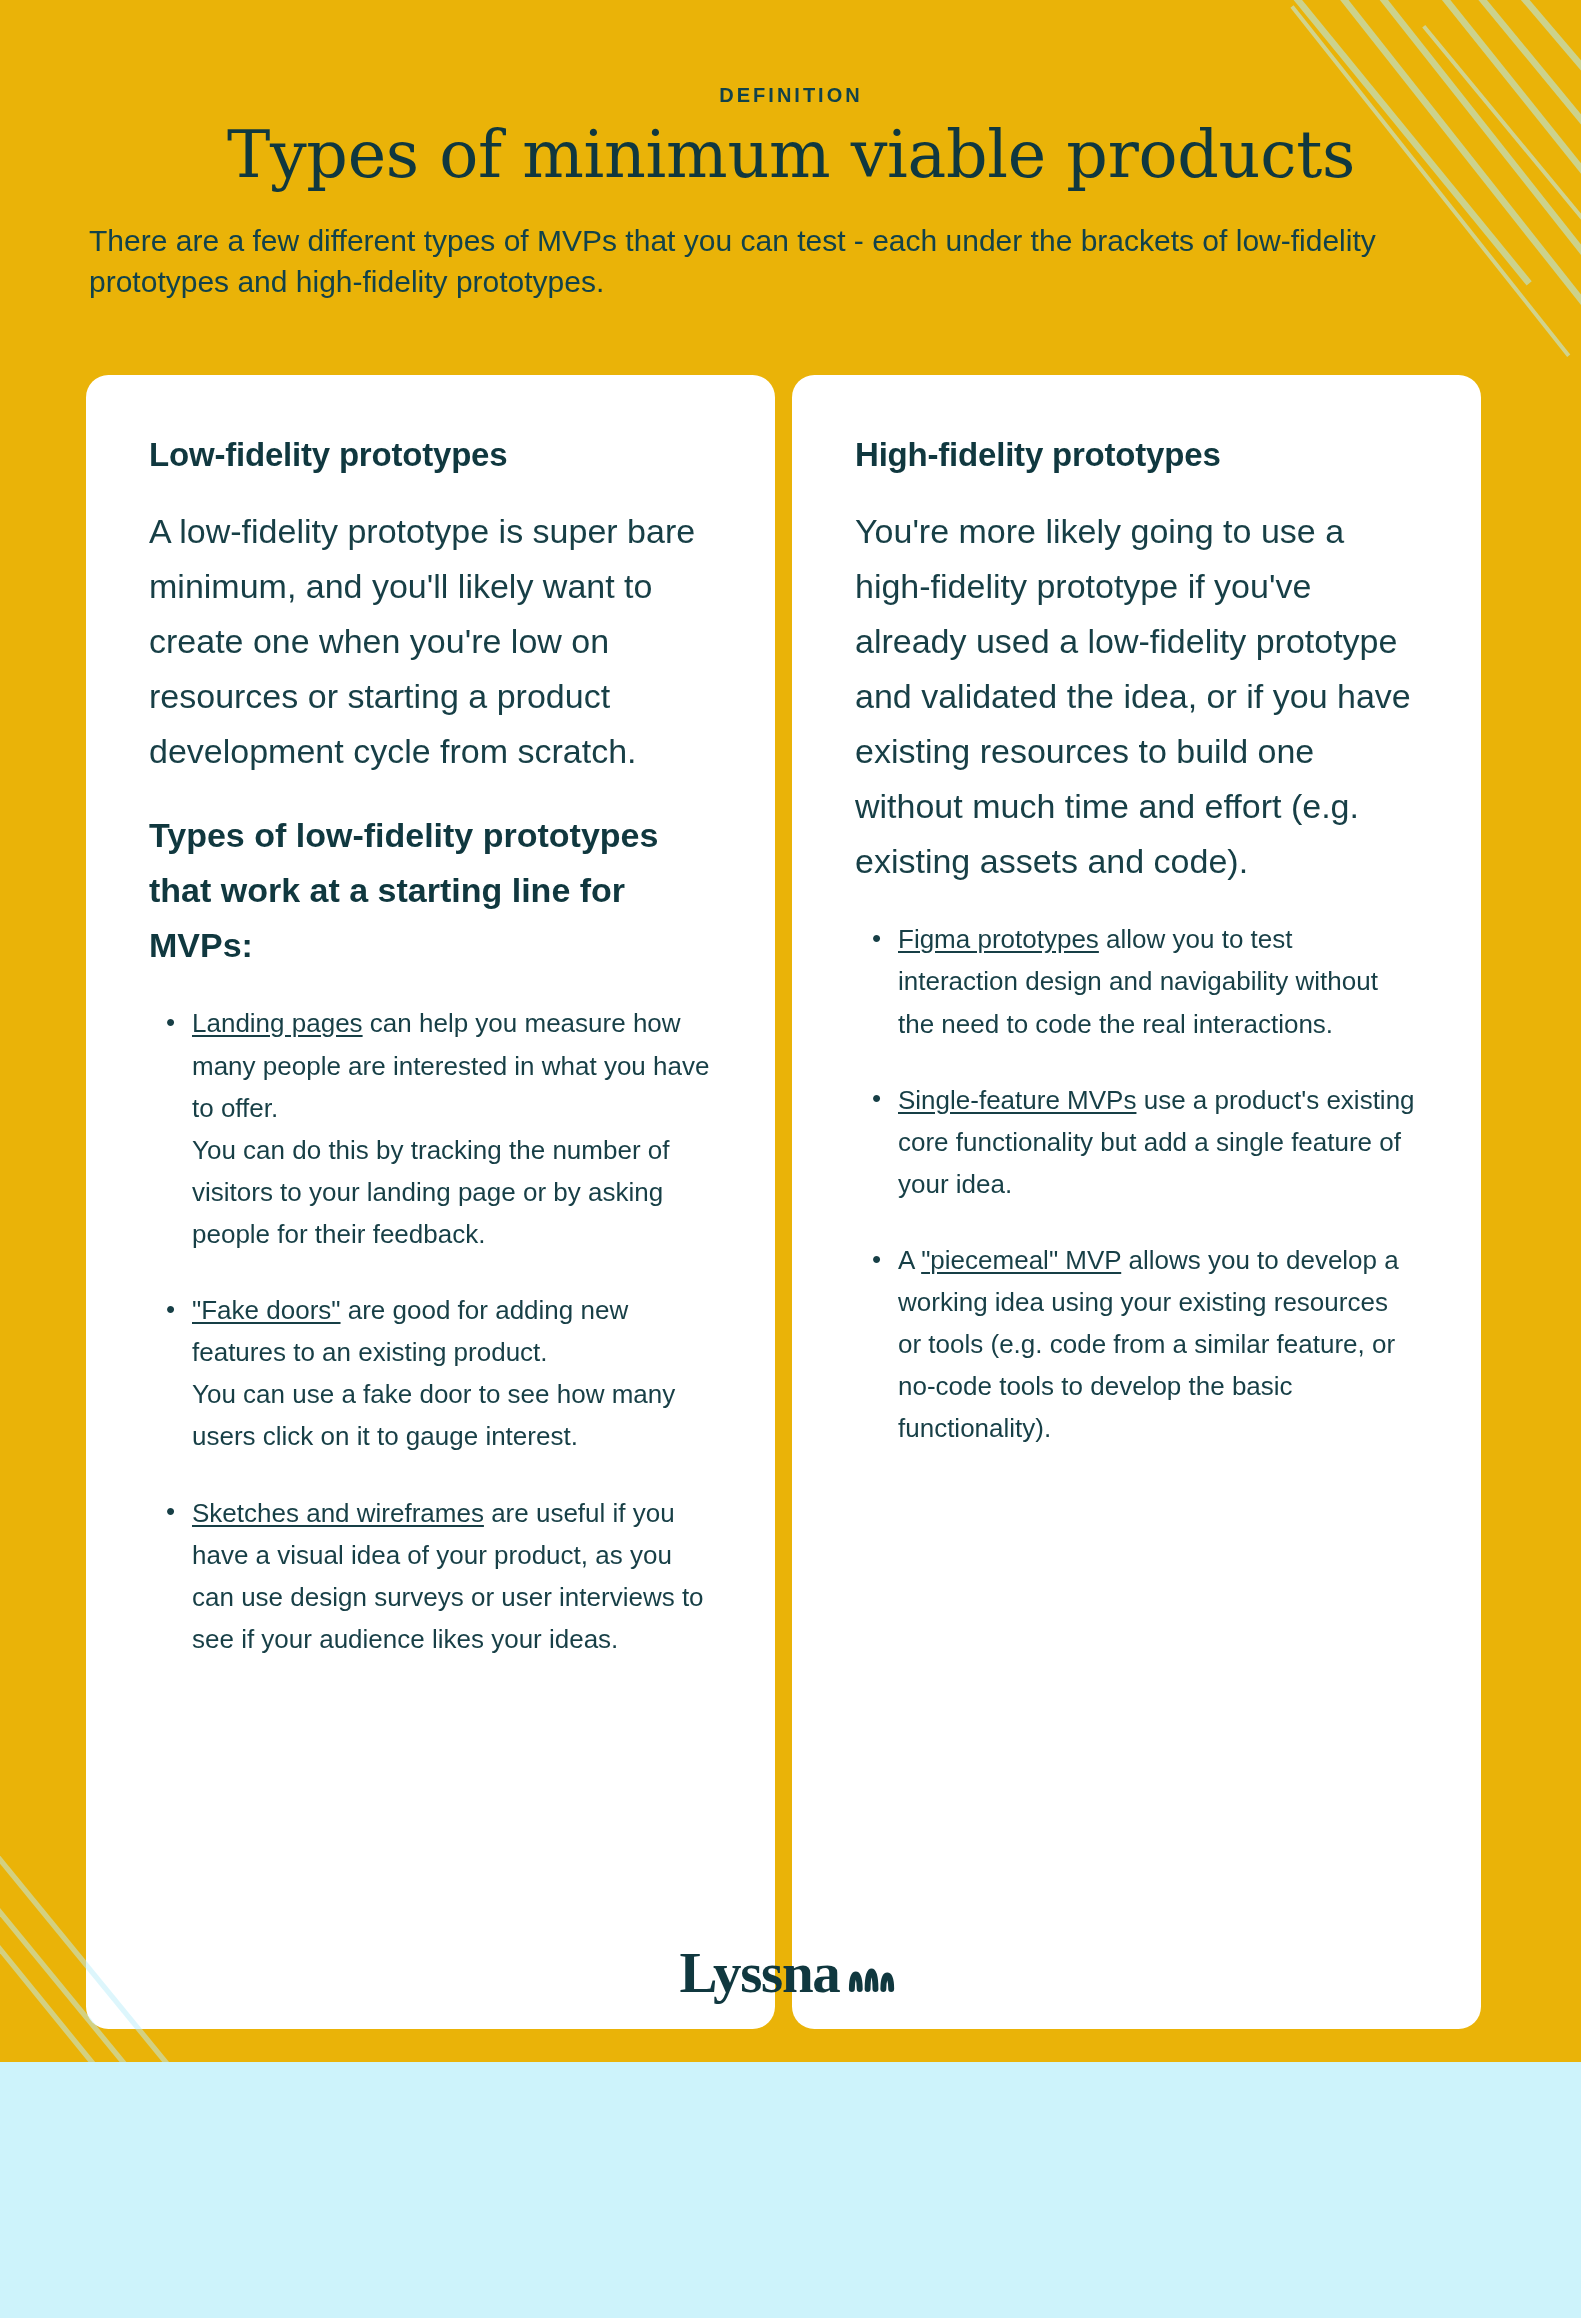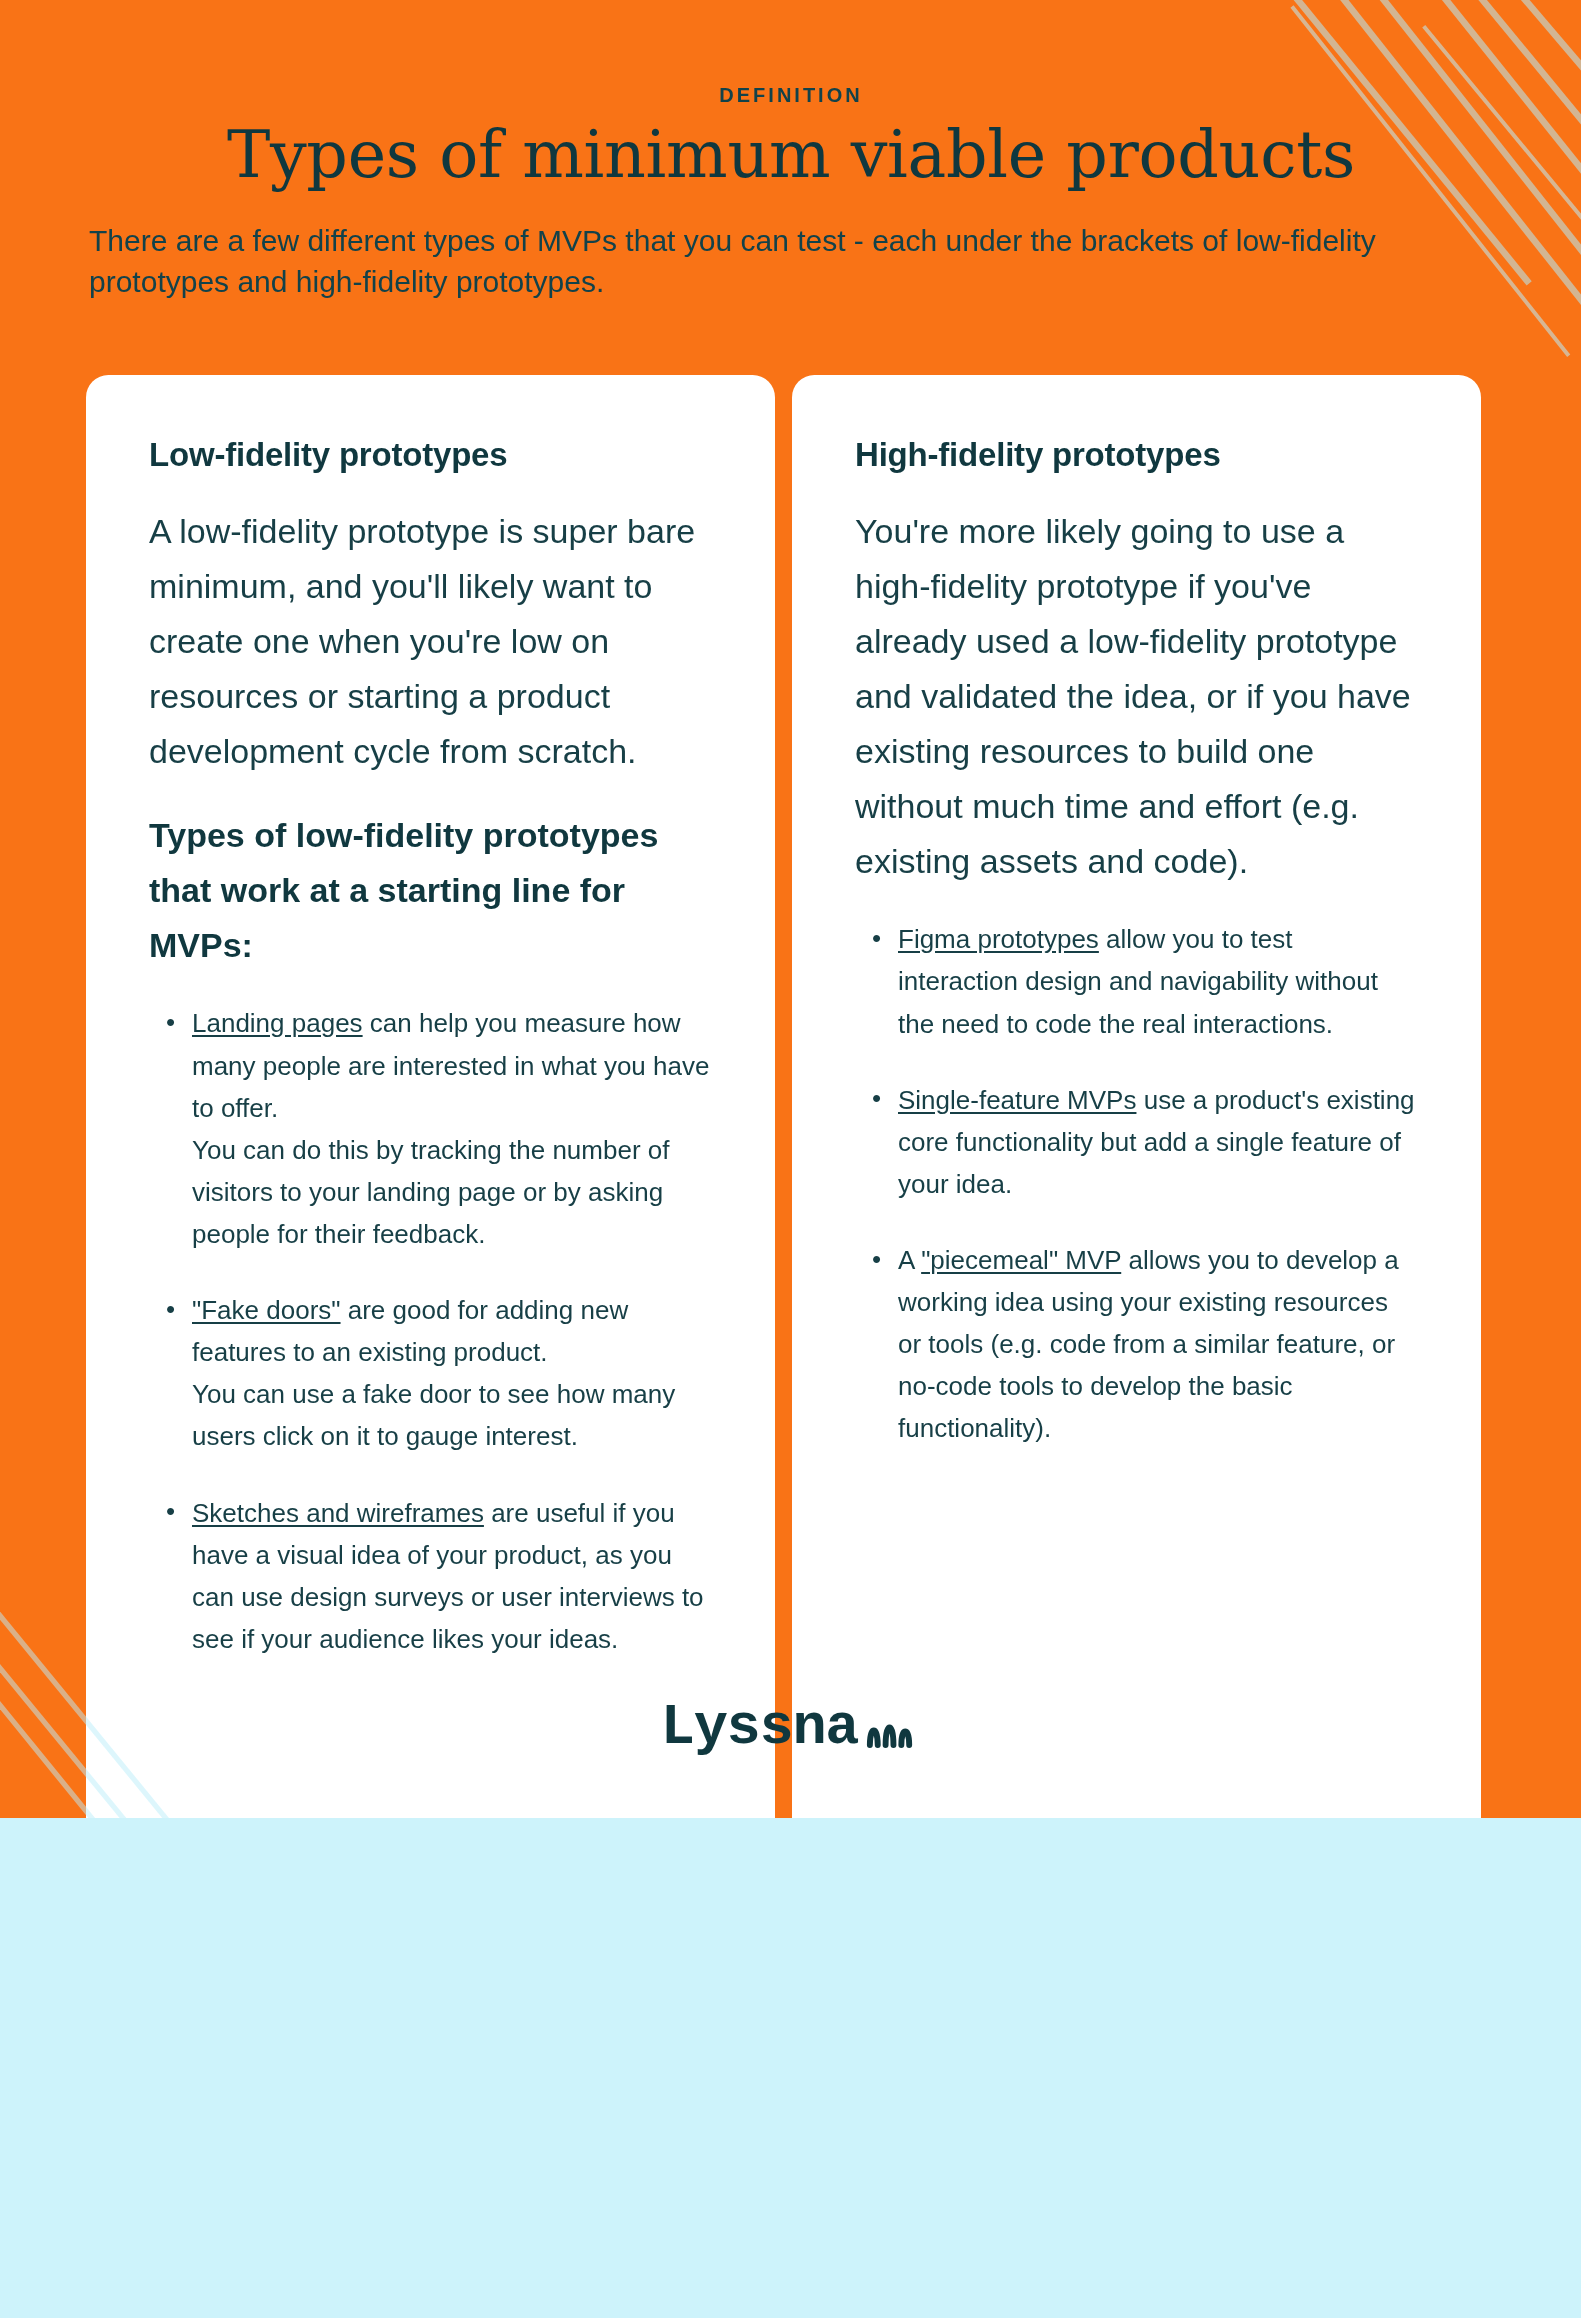--- a/index.html
+++ b/index.html
@@ -7,22 +7,22 @@
     width: 1582px;
     height: 2319px;
     background: #cdf3fb;
     font-family: "Liberation Sans", sans-serif;
     color: #0f3b41;
     overflow: hidden;
   }
   .page {
     position: relative;
     width: 1582px;
-    height: 1818px;
-    background: #f97316;
+    height: 2062px;
+    background: #eab308;
     overflow: hidden;
   }
   
   .streaks {
     position: absolute;
     top: 0; right: 0;
     width: 725px; height: 593px;
     pointer-events: none;
     opacity: 0.55;
   }
@@ -115,21 +115,21 @@
 
   .footer {
     position: absolute;
     left: 0; right: 0;
     bottom: 61px;
     display: flex;
     justify-content: center;
     align-items: flex-end;
   }
   .logo-text {
-    font-family: Liberation Mono, monospace;
+    font-family: Liberation Serif, serif;
     font-size: 57px;
     font-weight: 700;
     color: #10383f;
     letter-spacing: -1.3px;
     line-height: 1;
   }
   .logo-mark {
     margin-left: 4px;
     margin-bottom: 5.3px;
   }

